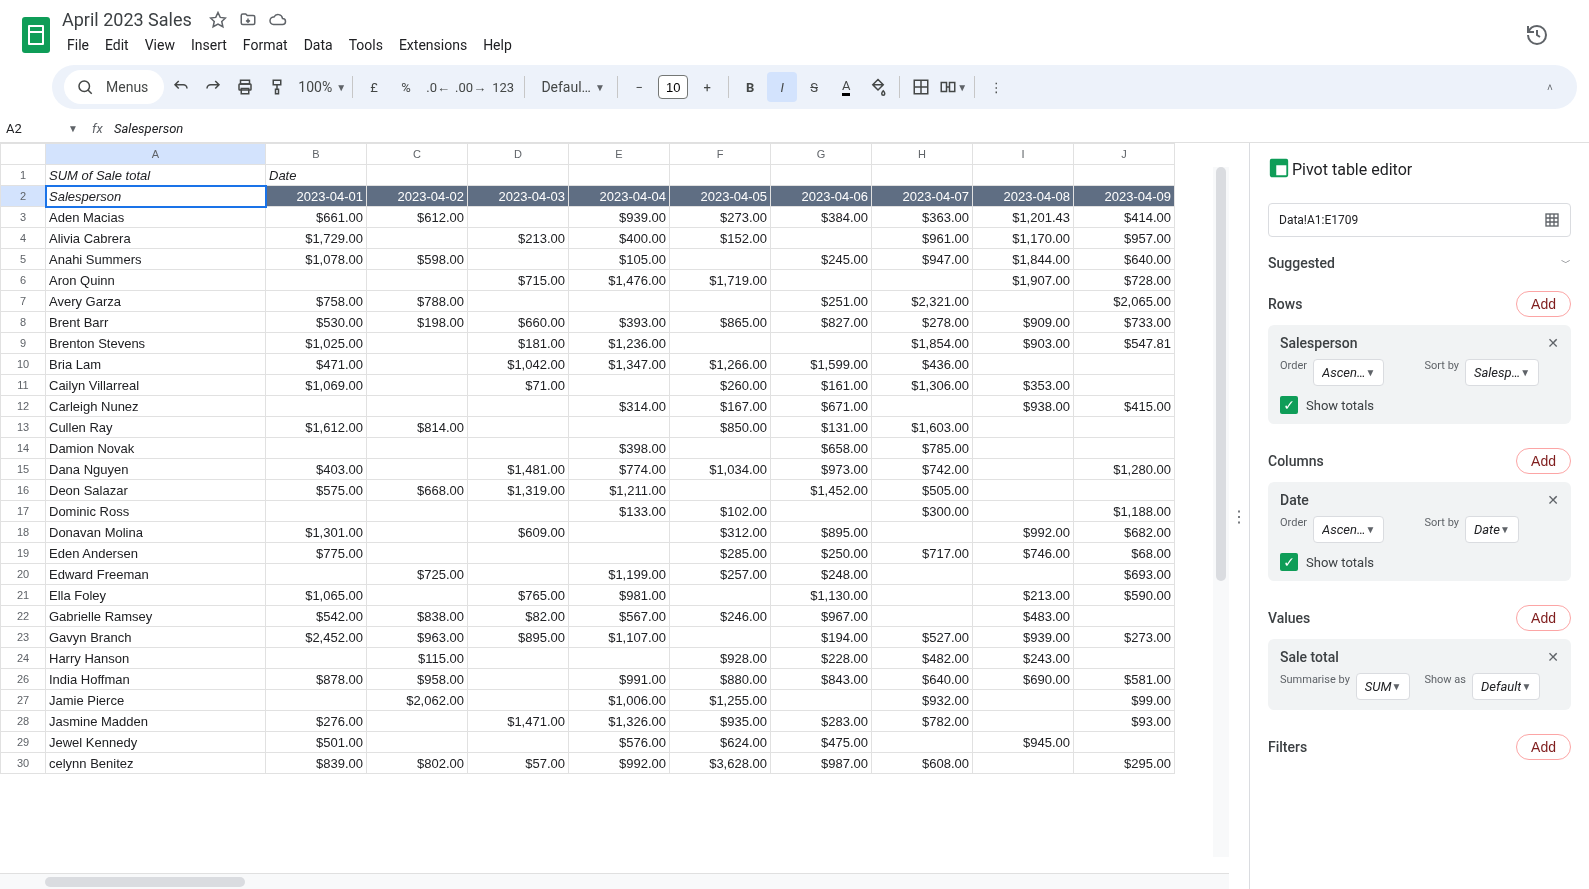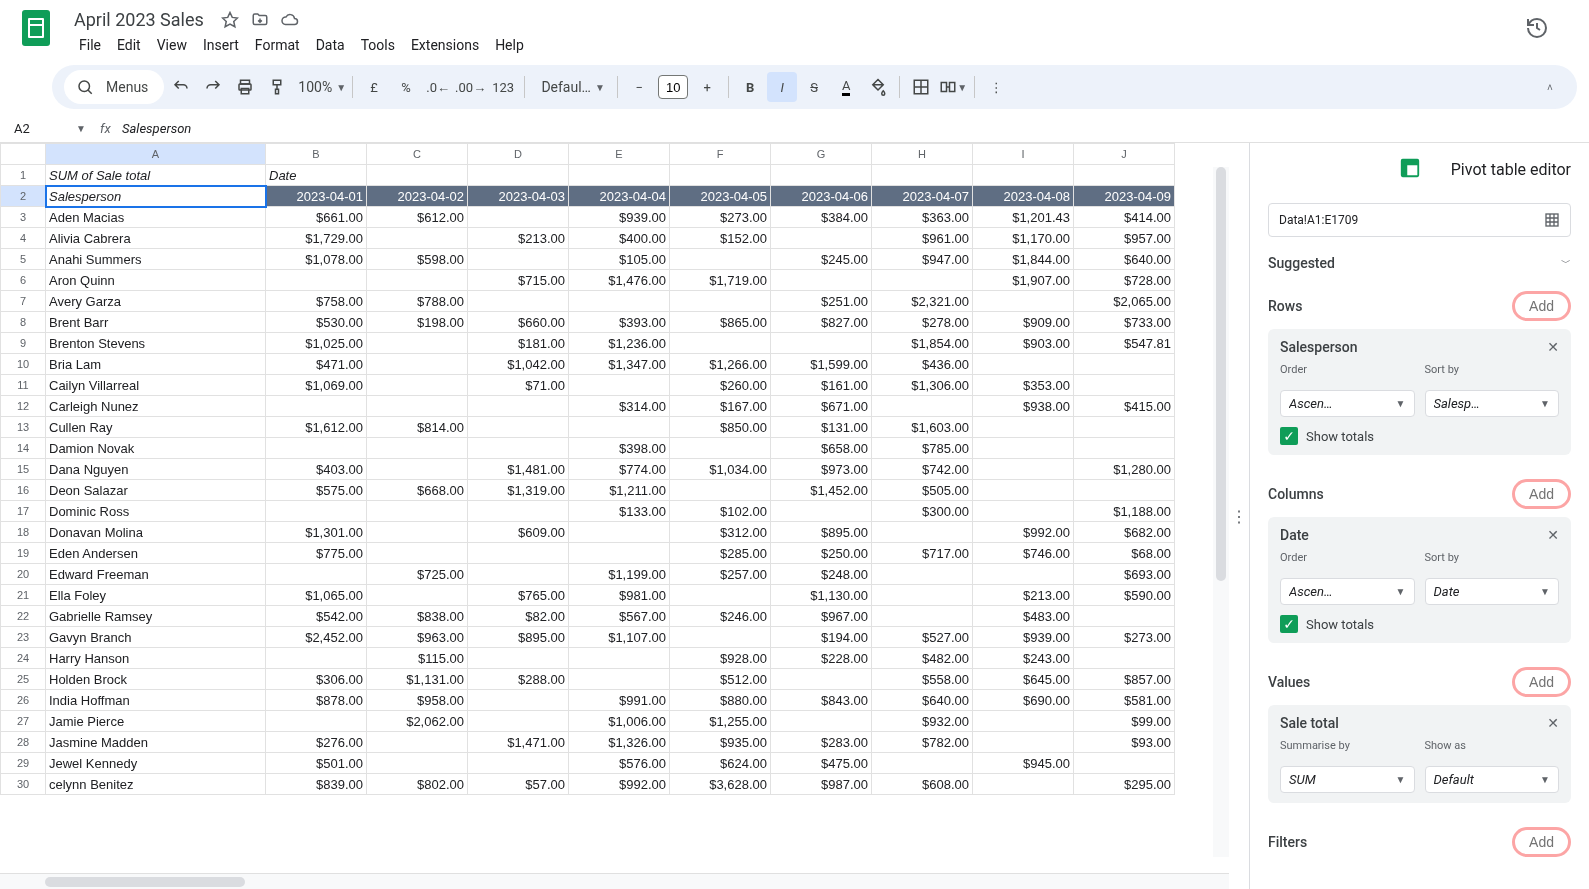--- a/index.html
+++ b/index.html
@@ -1,21 +1,21 @@
 <!DOCTYPE html>
 <html><head>
 <meta charset="utf-8">
 <style>
 * { box-sizing: border-box; margin: 0; padding: 0; }
 body { font-family: "Google Sans", Roboto, Arial, sans-serif; font-size: 14px; color: #202124; background: #fff; overflow: hidden; }
 
 .app { display: flex; flex-direction: column; height: 889px; width: 1589px; }
 
 
-.header { display: flex; padding: 8px 32px 0 16px; gap: 12px; }
+.header { display: flex; align-items: center; padding: 8px 32px 0 16px; }
 .logo { width: 40px; height: 40px; display: flex; align-items: center; justify-content: center; }
 .logo-box { width: 28px; height: 36px; background: #0f9d58; border-radius: 3px; position: relative; }
 .logo-box::before { content: ""; position: absolute; top: 8px; left: 6px; right: 6px; bottom: 8px; border: 2px solid #fff; border-radius: 1px; }
 .logo-box::after { content: ""; position: absolute; top: 14px; left: 6px; right: 6px; height: 2px; background: #fff; }
 .doc-info { display: flex; flex-direction: column; flex: 1; }
 .doc-title-row { display: flex; align-items: center; gap: 10px; }
 .doc-title { font-size: 18px; color: #3c4043; padding: 1px 6px; }
 .title-icon { width: 20px; height: 20px; color: #5f6368; display: flex; align-items: center; justify-content: center; cursor: pointer; }
 .menu-bar { display: flex; gap: 2px; padding: 2px 0 4px 4px; }
 .menu-item { padding: 4px 7px; font-size: 14px; color: #202124; border-radius: 4px; cursor: pointer; }
@@ -26,21 +26,21 @@
 .tb-btn { min-width: 30px; height: 30px; display: flex; align-items: center; justify-content: center; color: #444746; border-radius: 4px; cursor: pointer; font-size: 13px; }
 .tb-sep { width: 1px; height: 22px; background: #c7c7c7; margin: 0 4px; }
 .tb-pill { background: #fff; border-radius: 18px; padding: 4px 12px; display: flex; align-items: center; gap: 8px; height: 34px; }
 .tb-text { font-size: 14px; color: #444746; padding: 0 4px; }
 .tb-fontsize { display: flex; align-items: center; gap: 4px; }
 .tb-fontsize-input { width: 30px; height: 24px; border: 1px solid #747775; border-radius: 4px; text-align: center; font-size: 13px; }
 .tb-collapse { margin-left: auto; }
 .italic-active { background: #d3e3fd; border-radius: 4px; font-style: italic; }
 
 
-.formula-row { display: flex; align-items: center; border-bottom: 1px solid #e0e0e0; height: 28px; padding-left: 8px; }
+.formula-row { display: flex; align-items: center; border-bottom: 1px solid #e0e0e0; height: 28px; }
 .name-box { width: 84px; display: flex; align-items: center; justify-content: space-between; padding: 0 6px; font-size: 13px; }
 .fx-icon { width: 24px; color: #5f6368; font-style: italic; padding-left: 8px; font-size: 13px; }
 .formula-input { flex: 1; font-size: 13px; color: #202124; padding-left: 6px; font-style: italic; }
 
 
 .main { flex: 1; display: flex; overflow: hidden; }
 .sheet-area { flex: 1; display: flex; flex-direction: column; overflow: hidden; position: relative; }
 .grid-wrap { flex: 1; overflow: hidden; position: relative; }
 .grid { border-collapse: collapse; table-layout: fixed; font-family: Arial, sans-serif; font-size: 13px; }
 .grid th, .grid td { border: 1px solid #e1e1e1; height: 21px; padding: 0 3px; white-space: nowrap; overflow: hidden; }
@@ -56,32 +56,32 @@
 .selected-cell { outline: 2px solid #1a73e8; outline-offset: -1px; background: #fff; font-style: italic; }
 .selected-row-data { background: #5f6e83; color: #fff; text-align: right; }
 .pivot-hdr { font-style: italic; }
 .hscroll { height: 16px; background: #f8f9fa; border-top: 1px solid #e0e0e0; position: relative; }
 .hscroll-thumb { position: absolute; left: 45px; top: 3px; width: 200px; height: 10px; background: #dadce0; border-radius: 5px; }
 .vscroll { position: absolute; right: 0; top: 24px; bottom: 16px; width: 16px; background: #f8f9fa; }
 .vscroll-thumb { position: absolute; top: 0; left: 3px; width: 10px; height: 60%; background: #dadce0; border-radius: 5px; }
 
 
 .side-panel { width: 340px; border-left: 1px solid #dadce0; display: flex; flex-direction: column; background: #fff; overflow-y: auto; padding-bottom: 12px; }
-.sp-header { display: flex; align-items: center; gap: 28px; padding: 14px 18px; font-size: 16px; color: #202124; justify-content: flex-end; }
+.sp-header { display: flex; align-items: center; gap: 0; padding: 14px 18px; font-size: 16px; color: #202124; }
 .sp-header-icon { width: 24px; height: 24px; color: #0f9d58; }
 .sp-range-row { padding: 8px 18px; }
 .sp-range-box { border: 1px solid #dadce0; border-radius: 4px; padding: 8px 10px; display: flex; align-items: center; justify-content: space-between; font-size: 12px; }
 .sp-section { padding: 10px 18px 4px; }
 .sp-section-hdr { display: flex; justify-content: space-between; align-items: center; font-size: 14px; color: #3c4043; font-weight: 500; margin-bottom: 8px; }
-.sp-add-btn { border: 3px solid #fca5a5; border-radius: 16px; padding: 4px 14px; color: #737373; font-size: 14px; cursor: pointer; background: #fff; font-weight: 500; }
+.sp-add-btn { border: 1px solid #fca5a5; border-radius: 16px; padding: 4px 14px; color: #7f1d1d; font-size: 14px; cursor: pointer; background: #fff; font-weight: 500; }
 .sp-card { background: #f1f3f4; border-radius: 6px; padding: 10px 12px; margin-bottom: 10px; }
 .sp-card-hdr { display: flex; justify-content: space-between; align-items: center; font-size: 14px; font-weight: 500; color: #3c4043; margin-bottom: 8px; }
 .sp-card-close { color: #5f6368; cursor: pointer; }
 .sp-card-row { display: flex; gap: 10px; }
-.sp-field { flex: 1; display: flex; flex-direction: column; gap: 14px; }
+.sp-field { flex: 1; display: flex; flex-direction: row; gap: 6px; }
 .sp-label { font-size: 11px; color: #5f6368; }
 .sp-select { border: 1px solid #dadce0; border-radius: 4px; padding: 5px 8px; background: #fff; font-size: 13px; display: flex; justify-content: space-between; align-items: center; cursor: pointer; overflow: hidden; }
 .sp-select span:first-child { overflow: hidden; text-overflow: ellipsis; white-space: nowrap; font-style: italic; }
 .sp-checkbox-row { display: flex; align-items: center; gap: 8px; margin-top: 10px; font-size: 13px; color: #3c4043; }
 .sp-check { width: 18px; height: 18px; background: #0f9d58; border-radius: 2px; display: flex; align-items: center; justify-content: center; color: #fff; font-size: 14px; }
 .sp-suggested { display: flex; justify-content: space-between; align-items: center; padding: 10px 18px; font-size: 14px; color: #3c4043; font-weight: 500; }
 .side-wrap { position: relative; display: flex; }
 .drag-dots { width: 20px; display: flex; align-items: center; justify-content: center; color: #5f6368; font-size: 16px; }
 
 svg { display: block; }
@@ -558,33 +558,20 @@
                 <td class="cell-text">Harry Hanson</td>
                 <td class="cell-num"></td>
                 <td class="cell-num">$115.00</td>
                 <td class="cell-num"></td>
                 <td class="cell-num"></td>
                 <td class="cell-num">$928.00</td>
                 <td class="cell-num">$228.00</td>
                 <td class="cell-num">$482.00</td>
                 <td class="cell-num">$243.00</td>
                 <td class="cell-num"></td>
-              </tr>
-              <tr>
-                <th class="row-hdr">25</th>
-                <td class="cell-text">Holden Brock</td>
-                <td class="cell-num">$306.00</td>
-                <td class="cell-num">$1,131.00</td>
-                <td class="cell-num">$288.00</td>
-                <td class="cell-num"></td>
-                <td class="cell-num">$512.00</td>
-                <td class="cell-num"></td>
-                <td class="cell-num">$558.00</td>
-                <td class="cell-num">$645.00</td>
-                <td class="cell-num">$857.00</td>
               </tr>
               <tr>
                 <th class="row-hdr">26</th>
                 <td class="cell-text">India Hoffman</td>
                 <td class="cell-num">$878.00</td>
                 <td class="cell-num">$958.00</td>
                 <td class="cell-num"></td>
                 <td class="cell-num">$991.00</td>
                 <td class="cell-num">$880.00</td>
                 <td class="cell-num">$843.00</td>

